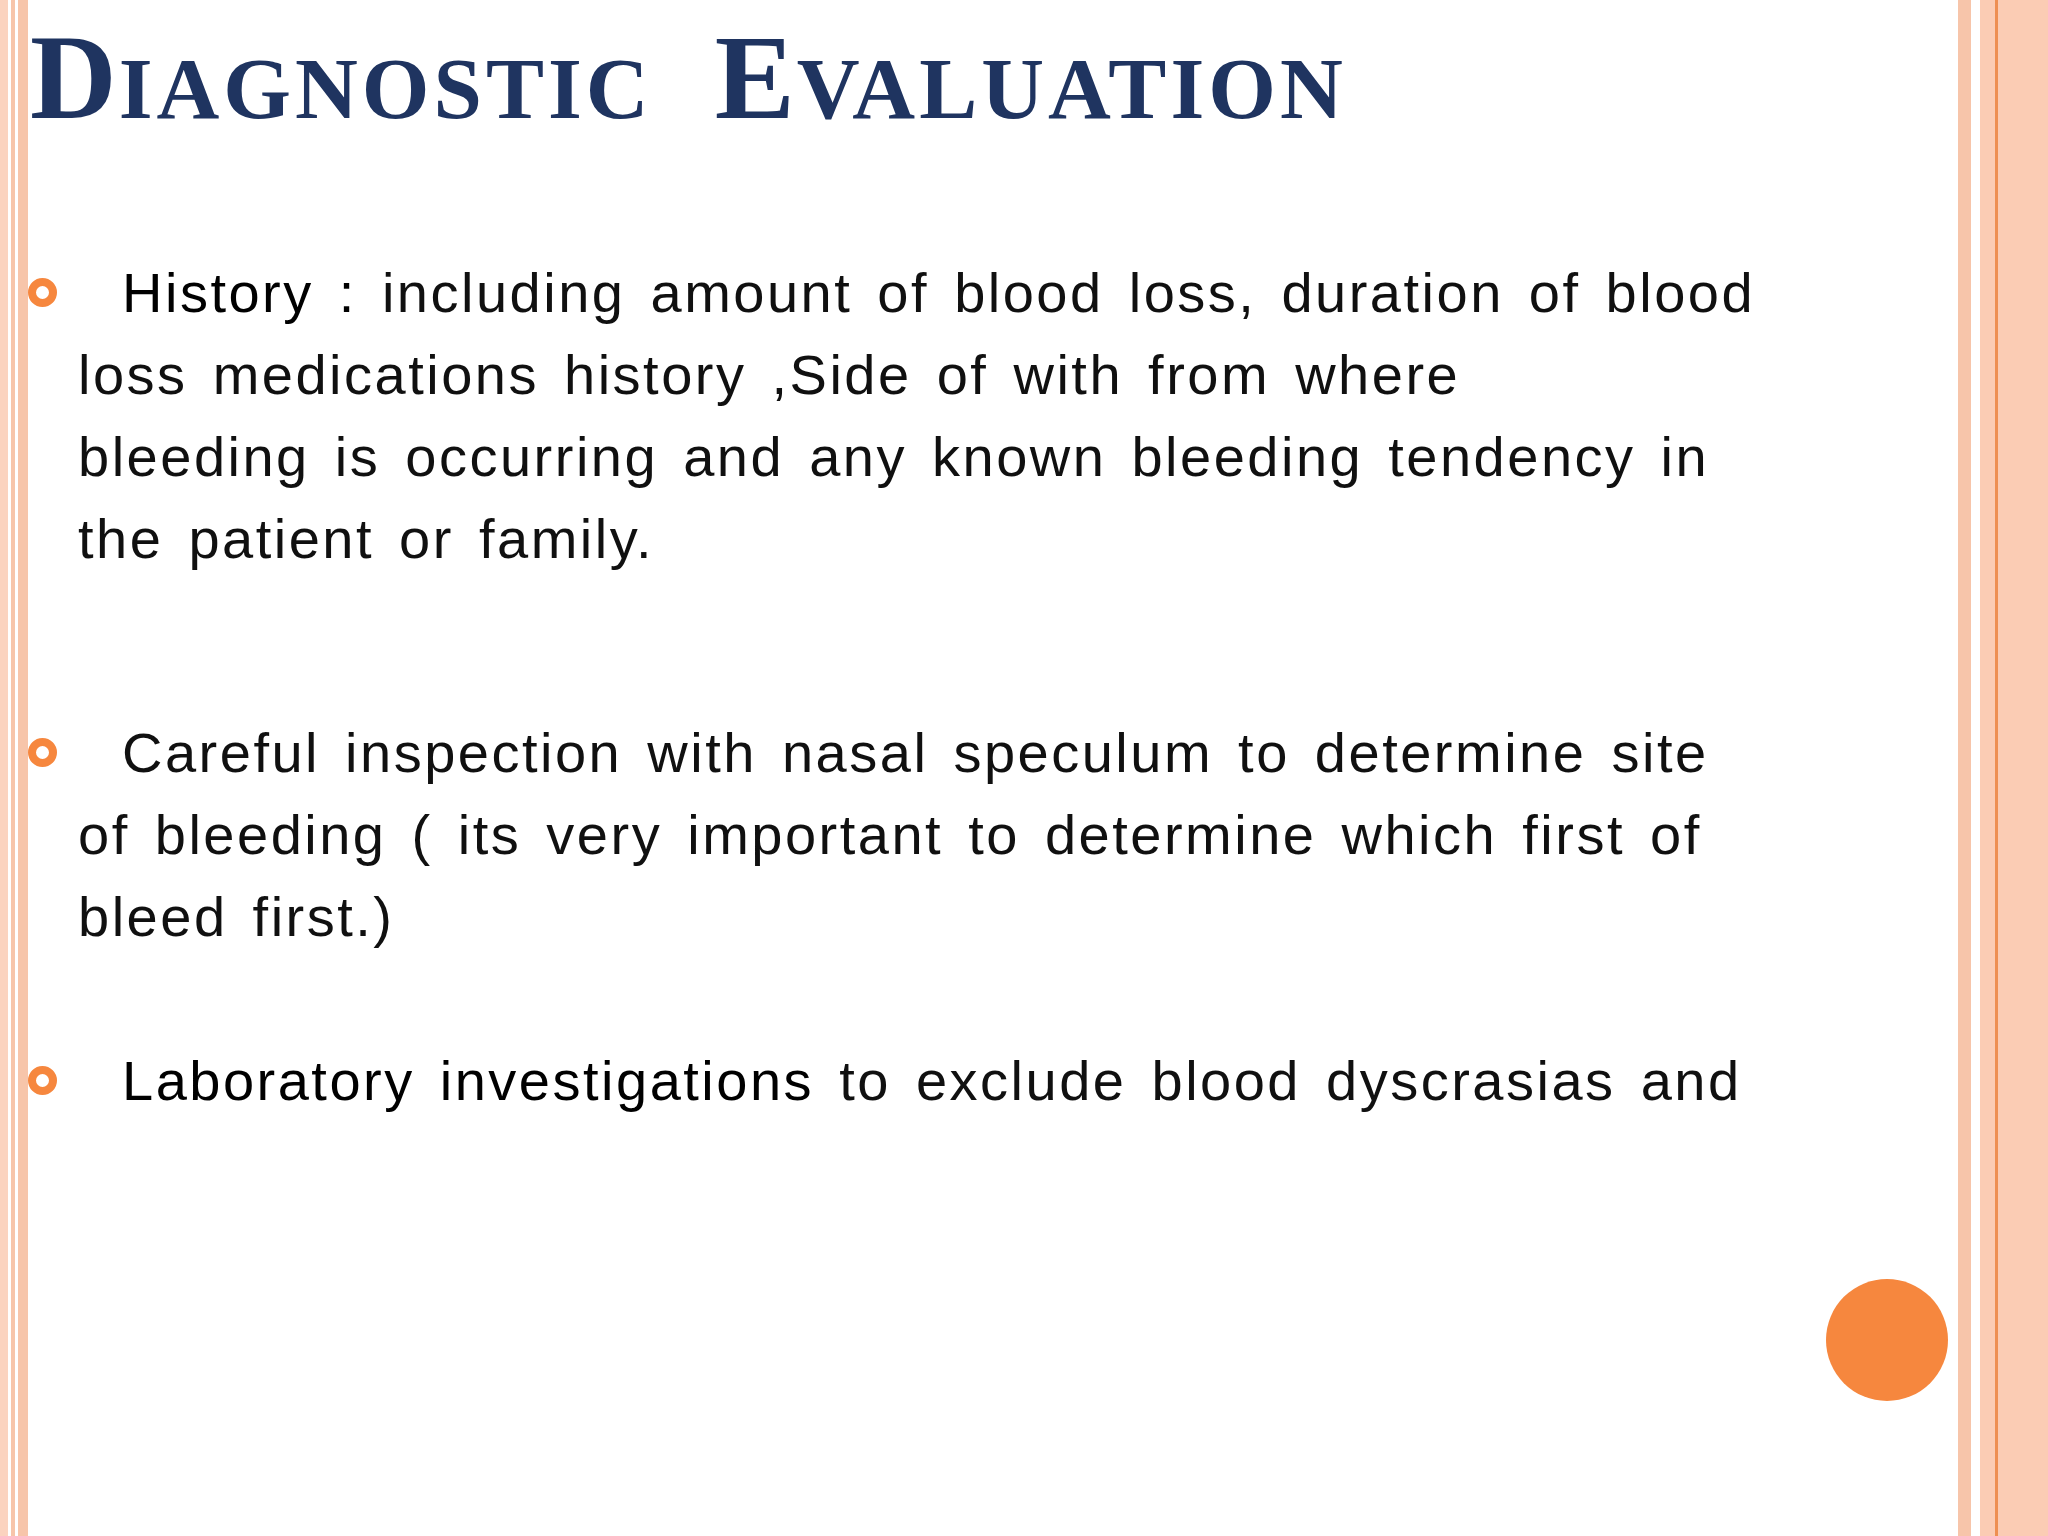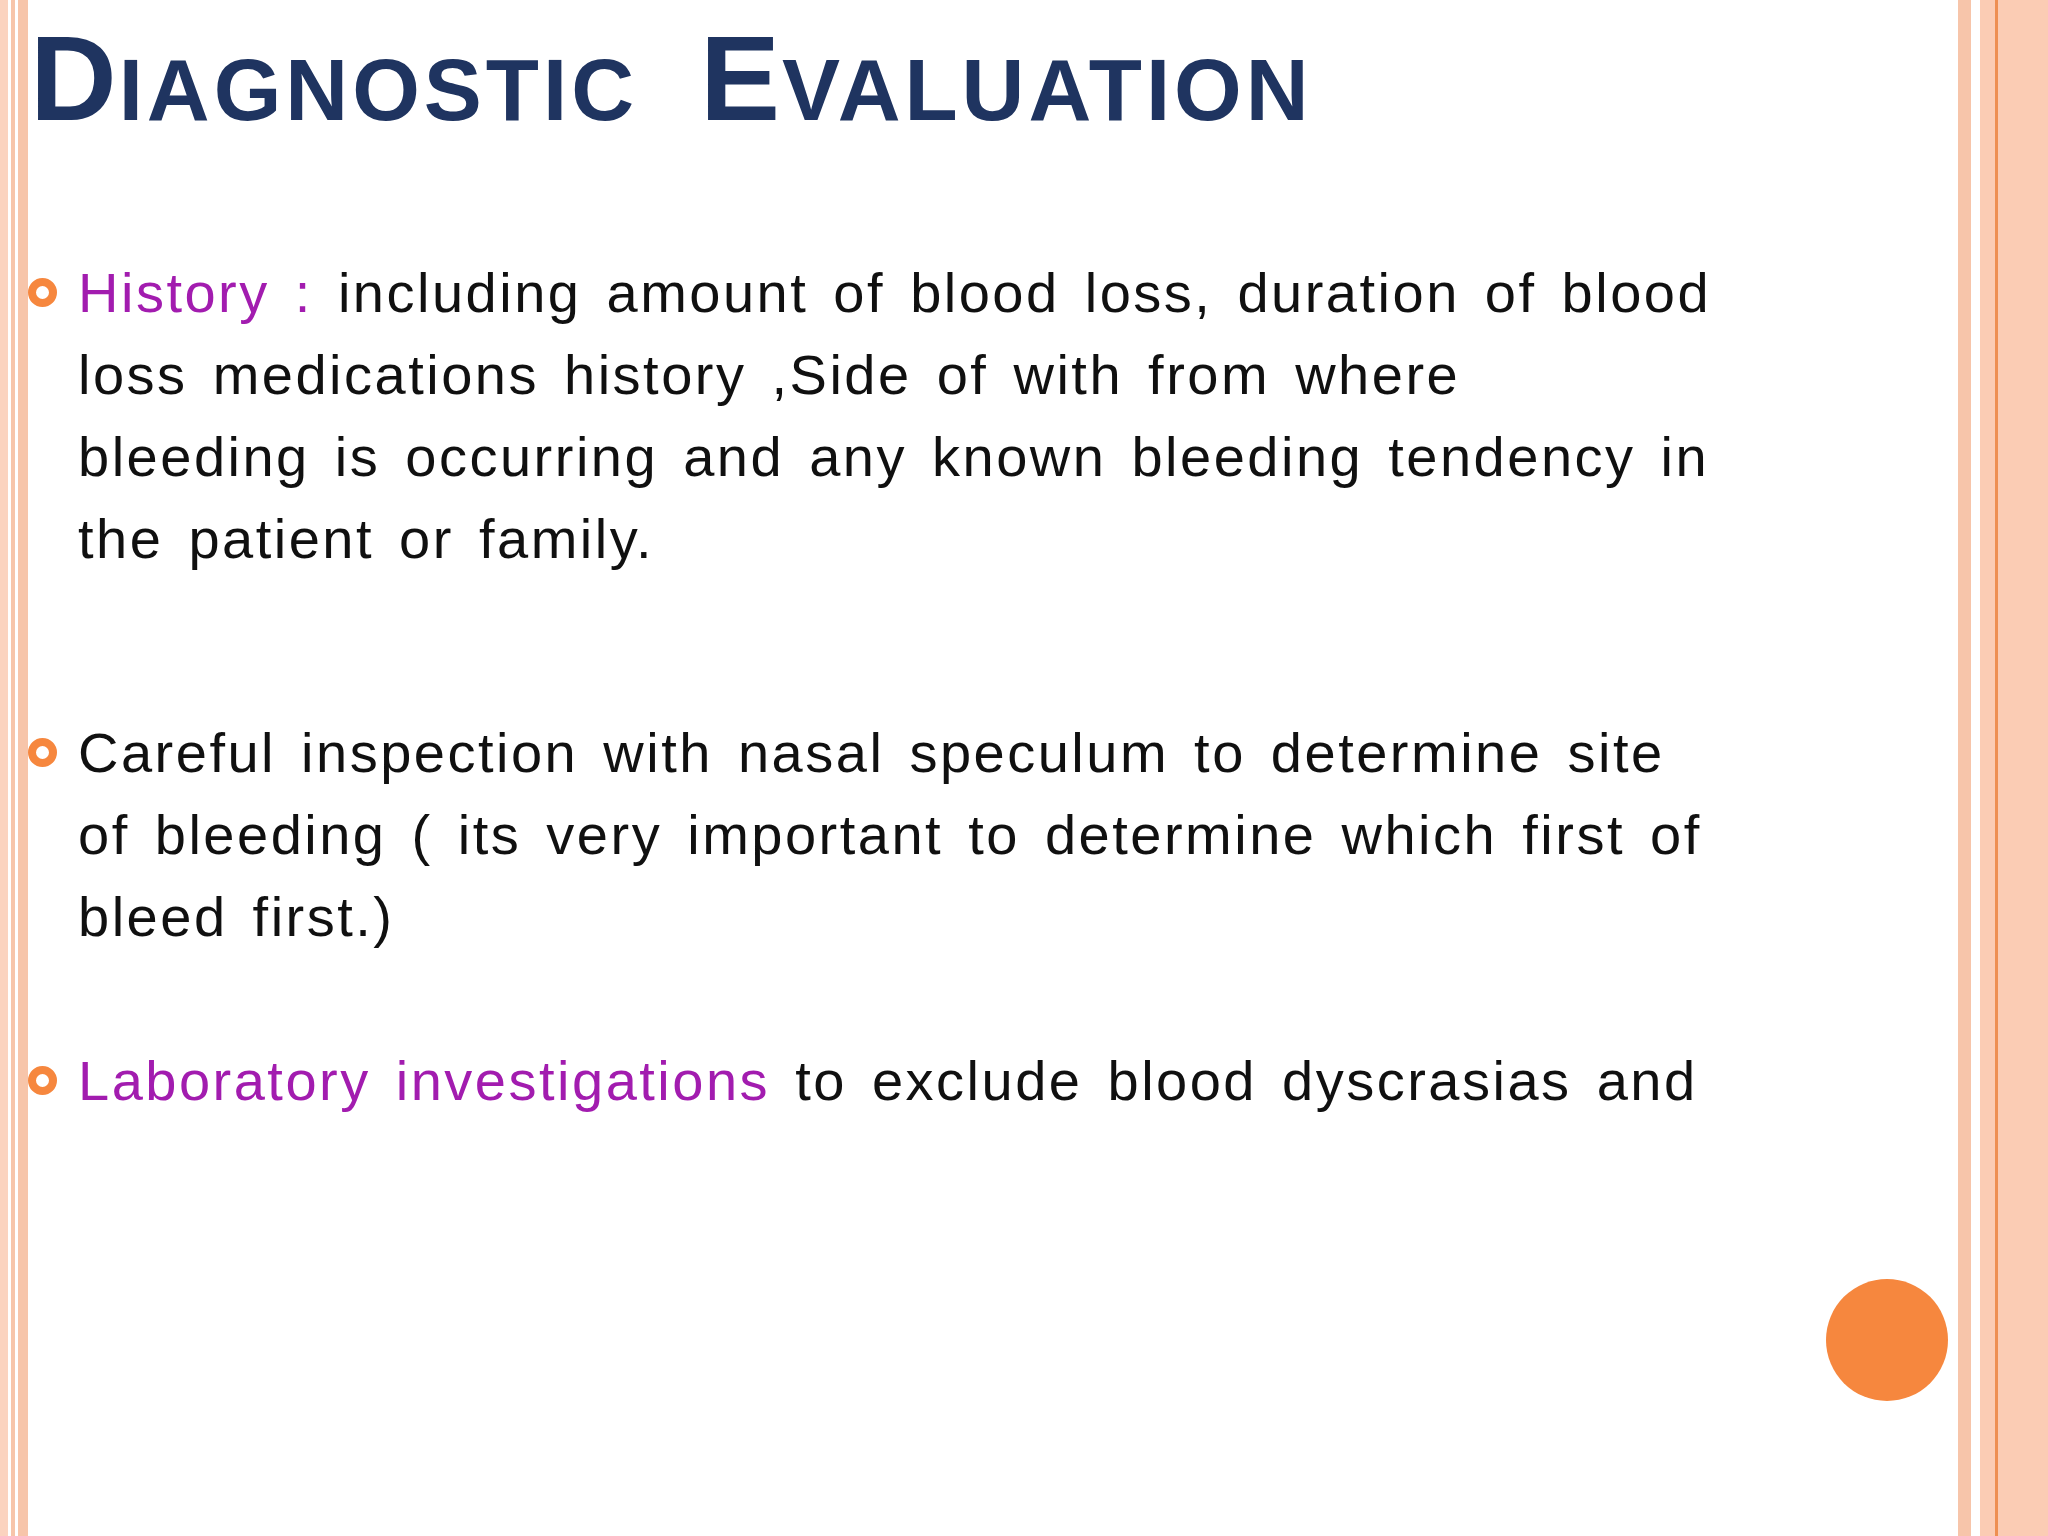--- a/index.html
+++ b/index.html
@@ -20,21 +20,21 @@
   .r1 { left: 1958px; width: 13px; background: #f7c5aa; }
   .r2 { left: 1980px; width: 68px; background: #fbccb4; }
   .r3 { left: 1995px; width: 3px;  background: #ee8f52; }
 
   
   .title {
     position: absolute;
     left: 30px;
     top: 18px;
     margin: 0;
-    font-family: Liberation Sans, sans-serif;
+    font-family: Liberation Serif, serif;
     font-weight: bold;
     color: #1f3460;
     line-height: 1;
     white-space: nowrap;
   }
   .t-init { font-size: 120px; letter-spacing: 2px; }
   .t-caps { font-size: 87px;  letter-spacing: 4px; }
   .t-word2 { margin-left: 62px; }
 
   
@@ -61,21 +61,21 @@
   }
 
   .line {
     font-size: 56px;
     line-height: 82px;
     letter-spacing: 2.5px;
     word-spacing: 7px;
     color: #101010;
     white-space: nowrap;
   }
-  .lead { color: #a21caf; }
+  .lead { color: #000000; margin-left: 44px; }
 
   
   .big-dot {
     position: absolute;
     left: 1826px;
     top: 1279px;
     width: 122px;
     height: 122px;
     border-radius: 50%;
     background: #f6873e;

